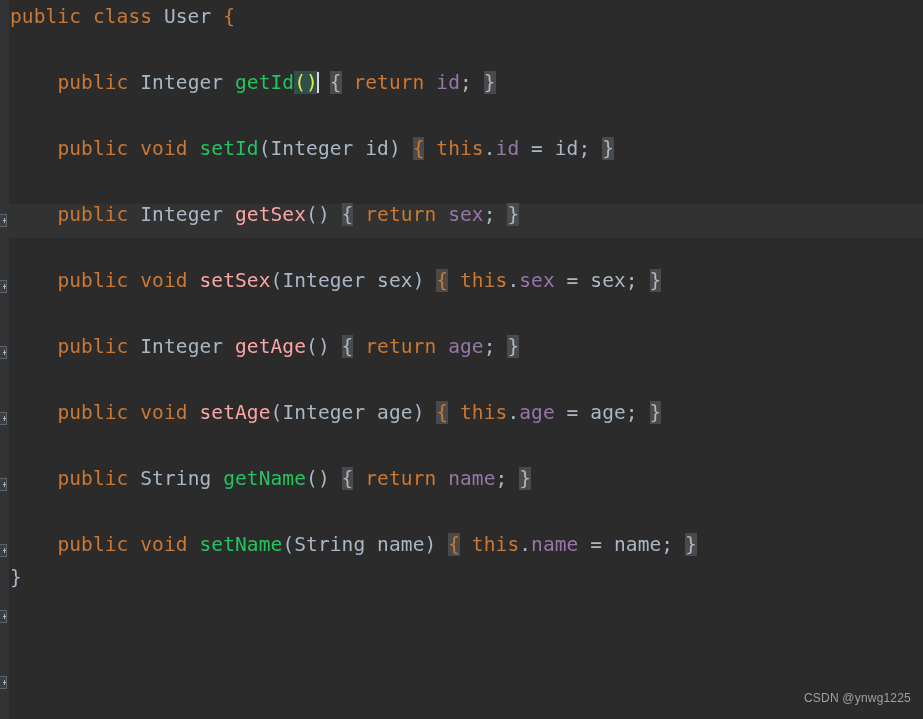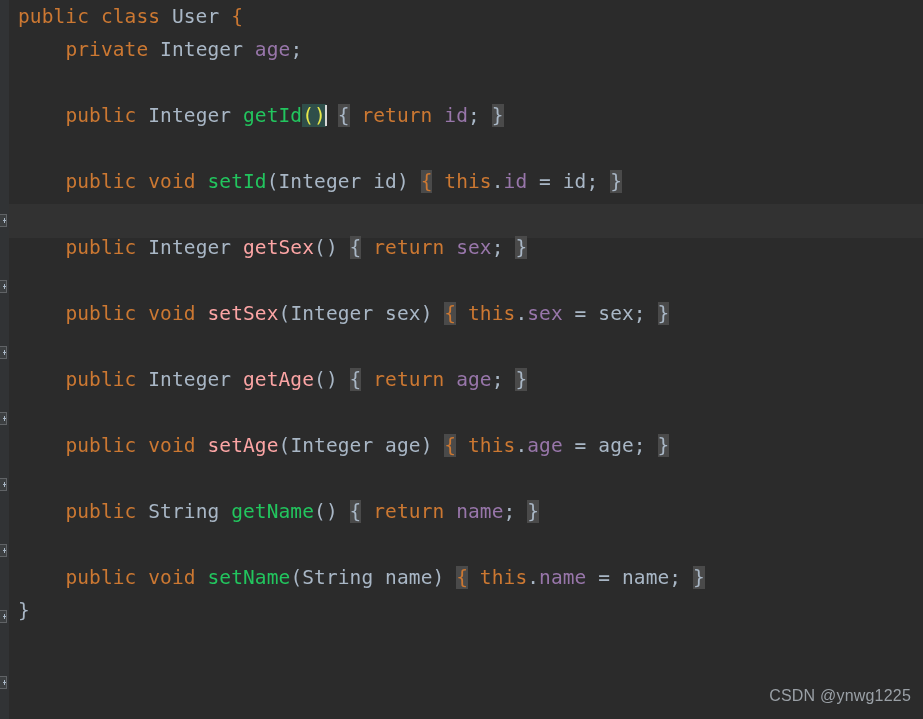--- a/index.html
+++ b/index.html
@@ -79,21 +79,21 @@
     top: 0;
     z-index: 2;
     width: 923px;
   }
 
   .line {
     height: 33px;
     line-height: 33px;
     font-size: 19.5px;
     white-space: pre;
-    padding-left: 18px;
+    padding-left: 10px;
     letter-spacing: 0.1px;
   }
 
   
   .kw      { color: #cc7832; }
   .type    { color: #a9b7c6; }
   .field   { color: #9876aa; }
   .punc    { color: #a9b7c6; }
   .method  { color: #22c55e; }
   .dim     { color: #fca5a5; }
@@ -123,21 +123,21 @@
     margin: 0 -1px;
   }
 
   .watermark {
     position: absolute;
     right: 12px;
     bottom: 14px;
     z-index: 6;
     color: #9aa0a6;
     font-family: "Liberation Sans", sans-serif;
-    font-size: 16px;
+    font-size: 12px;
     letter-spacing: 0.2px;
   }
 </style>
 </head>
 <body>
 
 <div id="editor">
 
   <div class="caret-row-bg" style="top:204px;"></div>
 
@@ -151,21 +151,20 @@
   <div class="fold-marker" style="top:544px;"></div>
   <div class="fold-marker" style="top:610px;"></div>
   <div class="fold-marker" style="top:676px;"></div>
 
   <div class="code">
 
     <div class="line"><span class="kw">public</span><span> </span><span class="kw">class</span><span> </span><span class="type">User</span><span> </span><span class="kw">{</span></div>
 
 
 
-    <div class="line"><span>    </span><span class="kw">private</span><span> </span><span class="type">Integer</span><span> </span><span class="field">age</span><span class="punc">;</span></div>
 
 
     <div class="line">&nbsp;</div>
 
     <div class="line"><span>    </span><span class="kw">public</span><span> </span><span class="type">Integer</span><span> </span><span class="method">getId</span><span class="sel"><span class="paren-y">()</span></span><span class="caret"></span><span> </span><span class="brace-hl">{</span><span> </span><span class="kw">return</span><span> </span><span class="field">id</span><span class="punc">;</span><span> </span><span class="brace-hl">}</span></div>
 
     <div class="line">&nbsp;</div>
 
     <div class="line"><span>    </span><span class="kw">public</span><span> </span><span class="kw">void</span><span> </span><span class="method">setId</span><span class="paren">(</span><span class="type">Integer</span><span> </span><span class="type">id</span><span class="paren">)</span><span> </span><span class="brace-hl kwcol">{</span><span> </span><span class="kw">this</span><span class="punc">.</span><span class="field">id</span><span> </span><span class="punc">=</span><span> </span><span class="type">id</span><span class="punc">;</span><span> </span><span class="brace-hl">}</span></div>
 

